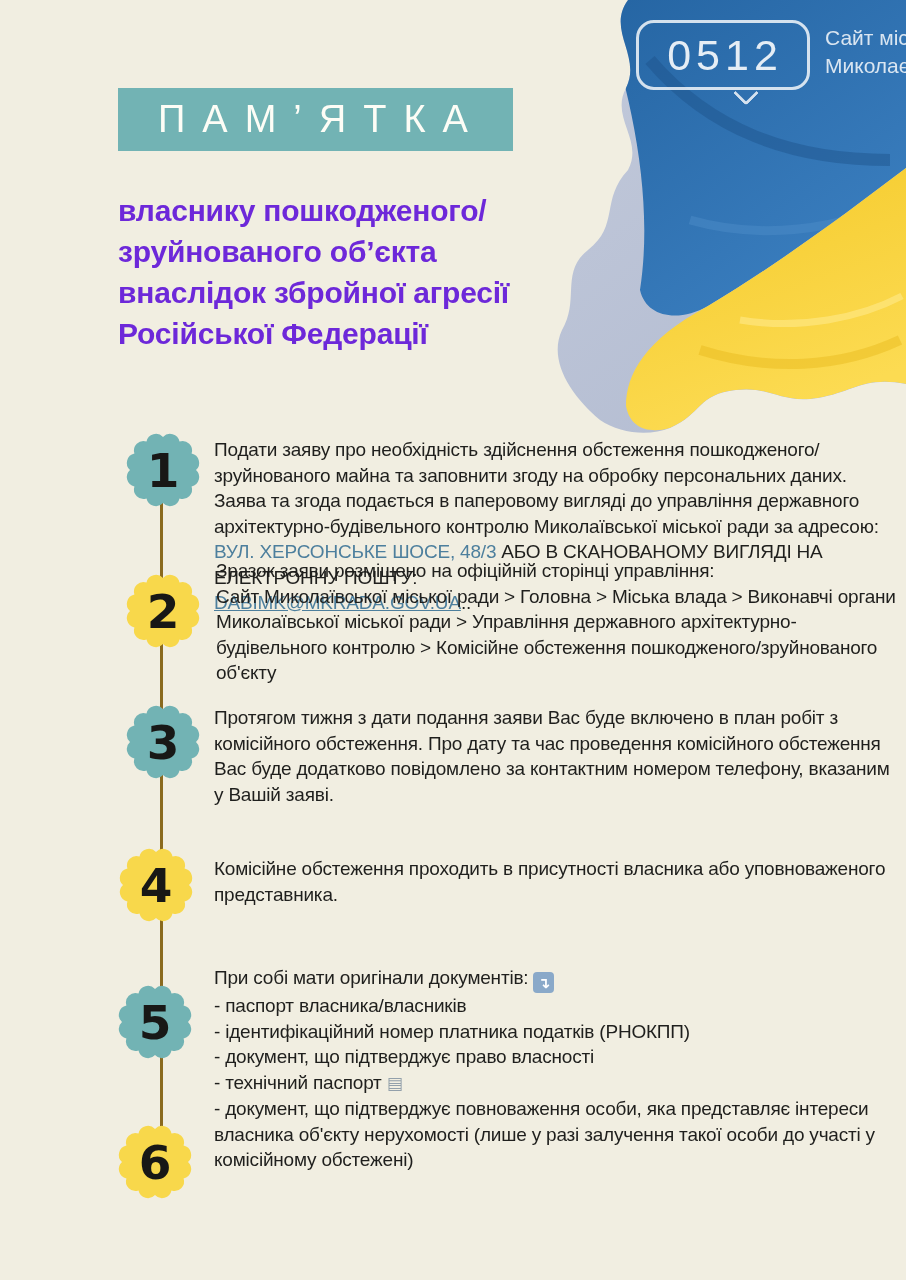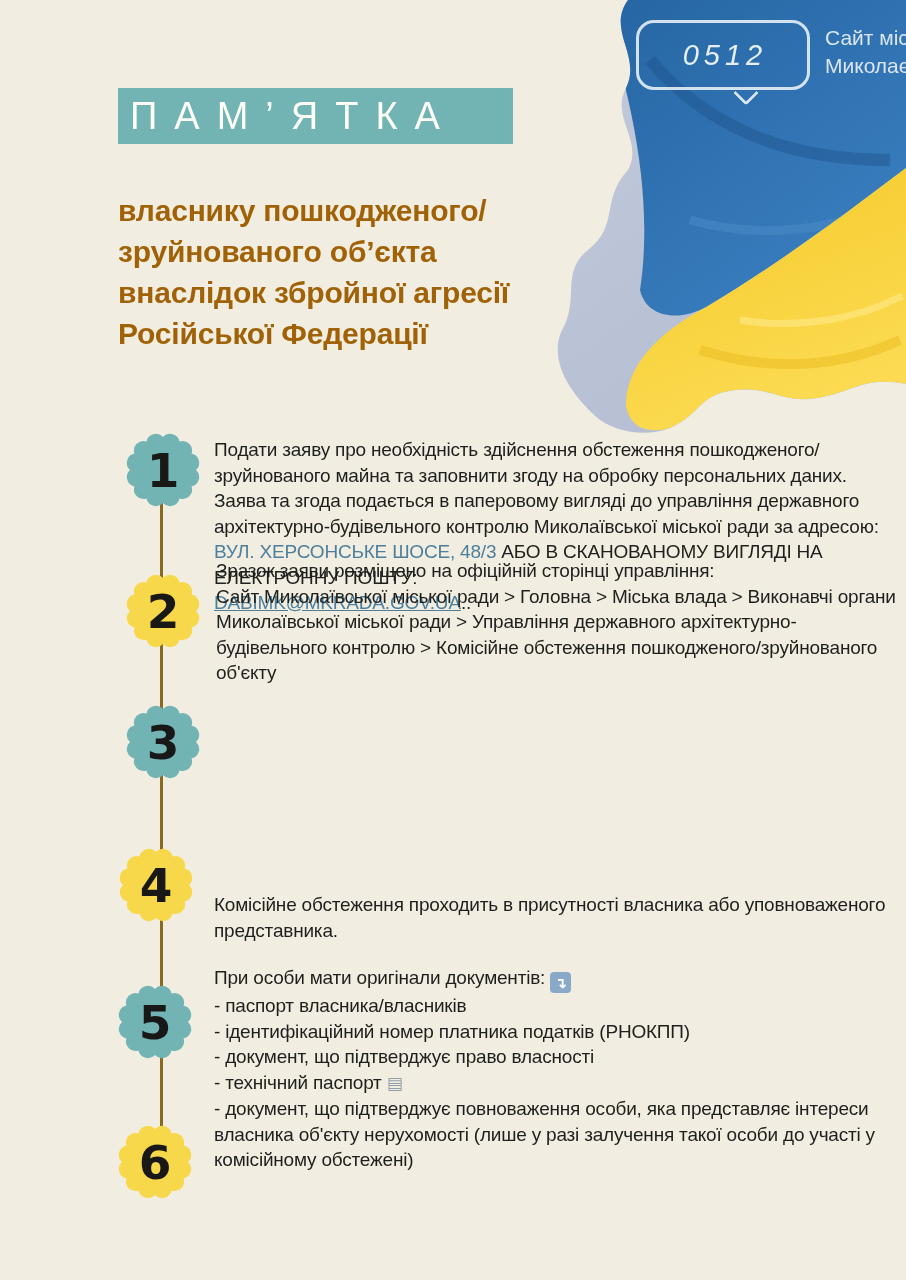--- a/index.html
+++ b/index.html
@@ -17,47 +17,47 @@
   .photo svg{display:block;width:100%;height:100%;}
 
   
   .logo{position:absolute;left:96px;top:20px;display:flex;align-items:flex-start;gap:15px;}
   .logo-bubble{
     position:relative;width:168px;height:64px;
     border:3px solid rgba(255,255,255,.8);border-radius:18px;
     display:flex;align-items:center;justify-content:center;
   }
   .logo-code{
-    font-size:29px;font-weight:400;letter-spacing:5px;
-    color:rgba(255,255,255,.88);padding-left:4px;font-style:italic;
+    font-size:43px;font-weight:400;letter-spacing:5px;
+    color:rgba(255,255,255,.88);padding-left:4px;
   }
   .logo-tail{
     position:absolute;left:98px;bottom:-15px;width:15px;height:15px;
     border-left:3px solid rgba(255,255,255,.8);
     border-bottom:3px solid rgba(255,255,255,.8);
     transform:rotate(-45deg);border-bottom-left-radius:4px;
   }
   .logo-site{
     font-size:21px;line-height:28px;color:rgba(255,255,255,.82);
     padding-top:4px;white-space:pre-line;
   }
 
   
   .title-bar{
-    position:absolute;left:118px;top:88px;width:395px;height:56px;
+    position:absolute;left:118px;top:88px;width:395px;height:63px;
     background:var(--teal,#72b3b4);
-    display:flex;align-items:center;justify-content:flex-start;
+    display:flex;align-items:center;justify-content:center;
   }
   .page-title{
     color:#fdfdf6;font-size:38px;font-weight:400;
     letter-spacing:17px;padding-left:12px;white-space:nowrap;
   }
   .subtitle{
     position:absolute;left:118px;top:190px;width:470px;
-    font-size:30px;line-height:41px;font-weight:700;color:#a16207;
+    font-size:30px;line-height:41px;font-weight:700;color:#6d28d9;
     white-space:pre-line;letter-spacing:-0.2px;
   }
 
   
   .timeline{
     position:absolute;left:160px;top:470px;width:3px;height:692px;
     background:var(--line,#8a6a1e);
   }
 
   
@@ -68,21 +68,21 @@
     font-size:47px;font-weight:800;color:#181816;
     font-family:"DejaVu Sans","Liberation Sans",sans-serif;
   }
   .step-text{
     position:absolute;font-size:19px;line-height:25.5px;
     letter-spacing:-0.2px;white-space:pre-line;
   }
   .b1{left:123px;top:430px;} .t1{left:214px;top:437px;width:690px;}
   .b2{left:123px;top:571px;} .t2{left:216px;top:558px;width:688px;}
   .b3{left:123px;top:702px;} .t3{left:214px;top:705px;width:680px;}
-  .b4{left:116px;top:845px;} .t4{left:214px;top:856px;width:680px;margin-top:36px;}
+  .b4{left:116px;top:845px;} .t4{left:214px;top:856px;width:680px;}
   .b5{left:115px;top:982px;} .t5{left:214px;top:965px;width:696px;}
   .b6{left:115px;top:1122px;} .t6{left:207px;top:1134px;width:700px;}
 
   .seg-dark{color:#1f1f1d;}
   .seg-blue{color:var(--accent,#4d7f9d);}
   .seg-link{color:var(--accent,#4d7f9d);text-decoration:underline;cursor:pointer;}
   .seg-emoji-arrow{
     display:inline-flex;width:21px;height:21px;border-radius:4px;
     background:#8aa9c9;color:#fff;font-size:15px;font-weight:700;
     align-items:center;justify-content:center;vertical-align:-4px;
@@ -183,36 +183,37 @@
     </div>
   <div class="step-text t2"><span class="seg-dark"> Зразок заяви розміщено на офіційній сторінці управління:
 Сайт Миколаївської міської ради &gt; Головна &gt; Міська влада &gt; Виконавчі органи Миколаївської міської ради &gt; Управління державного архітектурно-будівельного контролю &gt; Комісійне обстеження пошкодженого/зруйнованого об'єкту</span></div>
 
   <div class="step-badge b3">
       <svg viewBox="0 0 80 80">
         <path d="M 73.00 40.00 A 9.6 9.6 0 0 1 68.58 56.50 A 9.6 9.6 0 0 1 56.50 68.58 A 9.6 9.6 0 0 1 40.00 73.00 A 9.6 9.6 0 0 1 23.50 68.58 A 9.6 9.6 0 0 1 11.42 56.50 A 9.6 9.6 0 0 1 7.00 40.00 A 9.6 9.6 0 0 1 11.42 23.50 A 9.6 9.6 0 0 1 23.50 11.42 A 9.6 9.6 0 0 1 40.00 7.00 A 9.6 9.6 0 0 1 56.50 11.42 A 9.6 9.6 0 0 1 68.58 23.50 A 9.6 9.6 0 0 1 73.00 40.00 Z" fill="#72b3b4"></path>
       </svg>
       <span class="step-num">3</span>
     </div>
+  <div class="step-text t3"><span class="seg-dark">Протягом тижня з дати подання заяви Вас буде включено в план робіт з комісійного обстеження. Про дату та час проведення комісійного обстеження Вас буде додатково повідомлено за контактним номером телефону, вказаним у Вашій заяві.</span></div>
 
   <div class="step-badge b4">
       <svg viewBox="0 0 80 80">
         <path d="M 73.00 40.00 A 9.6 9.6 0 0 1 68.58 56.50 A 9.6 9.6 0 0 1 56.50 68.58 A 9.6 9.6 0 0 1 40.00 73.00 A 9.6 9.6 0 0 1 23.50 68.58 A 9.6 9.6 0 0 1 11.42 56.50 A 9.6 9.6 0 0 1 7.00 40.00 A 9.6 9.6 0 0 1 11.42 23.50 A 9.6 9.6 0 0 1 23.50 11.42 A 9.6 9.6 0 0 1 40.00 7.00 A 9.6 9.6 0 0 1 56.50 11.42 A 9.6 9.6 0 0 1 68.58 23.50 A 9.6 9.6 0 0 1 73.00 40.00 Z" fill="#f8d84b"></path>
       </svg>
       <span class="step-num">4</span>
     </div>
   <div class="step-text t4"><span class="seg-dark">Комісійне обстеження  проходить в присутності власника або уповноваженого представника.</span></div>
 
   <div class="step-badge b5">
       <svg viewBox="0 0 80 80">
         <path d="M 73.00 40.00 A 9.6 9.6 0 0 1 68.58 56.50 A 9.6 9.6 0 0 1 56.50 68.58 A 9.6 9.6 0 0 1 40.00 73.00 A 9.6 9.6 0 0 1 23.50 68.58 A 9.6 9.6 0 0 1 11.42 56.50 A 9.6 9.6 0 0 1 7.00 40.00 A 9.6 9.6 0 0 1 11.42 23.50 A 9.6 9.6 0 0 1 23.50 11.42 A 9.6 9.6 0 0 1 40.00 7.00 A 9.6 9.6 0 0 1 56.50 11.42 A 9.6 9.6 0 0 1 68.58 23.50 A 9.6 9.6 0 0 1 73.00 40.00 Z" fill="#72b3b4"></path>
       </svg>
       <span class="step-num">5</span>
     </div>
-  <div class="step-text t5"><span class="seg-dark"> При особи мати оригінали документів: </span><span class="seg-emoji-arrow">↴</span><span class="seg-dark">
+  <div class="step-text t5"><span class="seg-dark"> При собі мати оригінали документів: </span><span class="seg-emoji-arrow">↴</span><span class="seg-dark">
 - паспорт власника/власників
  - ідентифікаційний номер платника податків (РНОКПП)
  - документ, що підтверджує право власності
  - технічний паспорт </span><span class="seg-emoji-doc">▤</span><span class="seg-dark">
 - документ, що підтверджує повноваження особи, яка представляє інтереси власника об'єкту нерухомості (лише у разі залучення такої особи до участі у комісійному обстежені)</span></div>
 
   <div class="step-badge b6">
       <svg viewBox="0 0 80 80">
         <path d="M 73.00 40.00 A 9.6 9.6 0 0 1 68.58 56.50 A 9.6 9.6 0 0 1 56.50 68.58 A 9.6 9.6 0 0 1 40.00 73.00 A 9.6 9.6 0 0 1 23.50 68.58 A 9.6 9.6 0 0 1 11.42 56.50 A 9.6 9.6 0 0 1 7.00 40.00 A 9.6 9.6 0 0 1 11.42 23.50 A 9.6 9.6 0 0 1 23.50 11.42 A 9.6 9.6 0 0 1 40.00 7.00 A 9.6 9.6 0 0 1 56.50 11.42 A 9.6 9.6 0 0 1 68.58 23.50 A 9.6 9.6 0 0 1 73.00 40.00 Z" fill="#f8d84b"></path>
       </svg>

